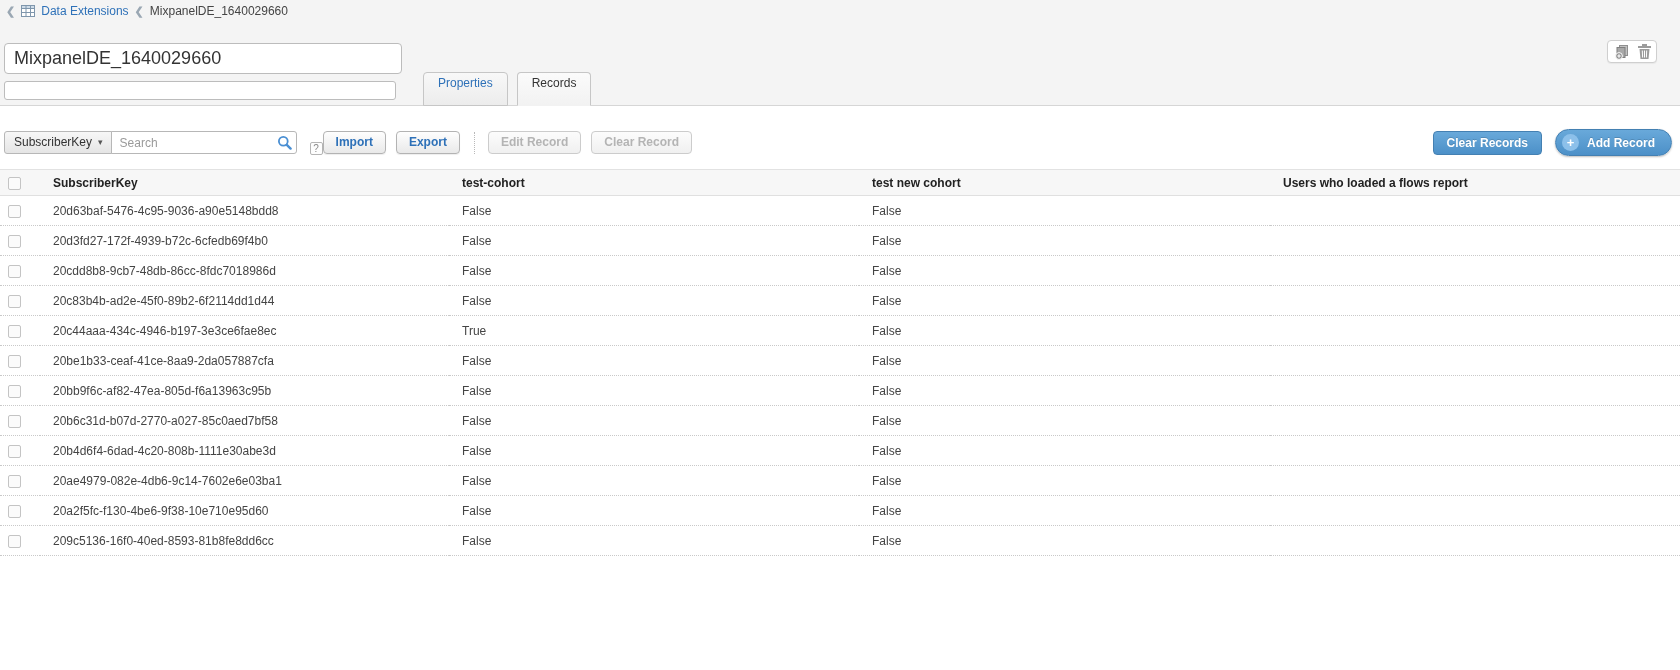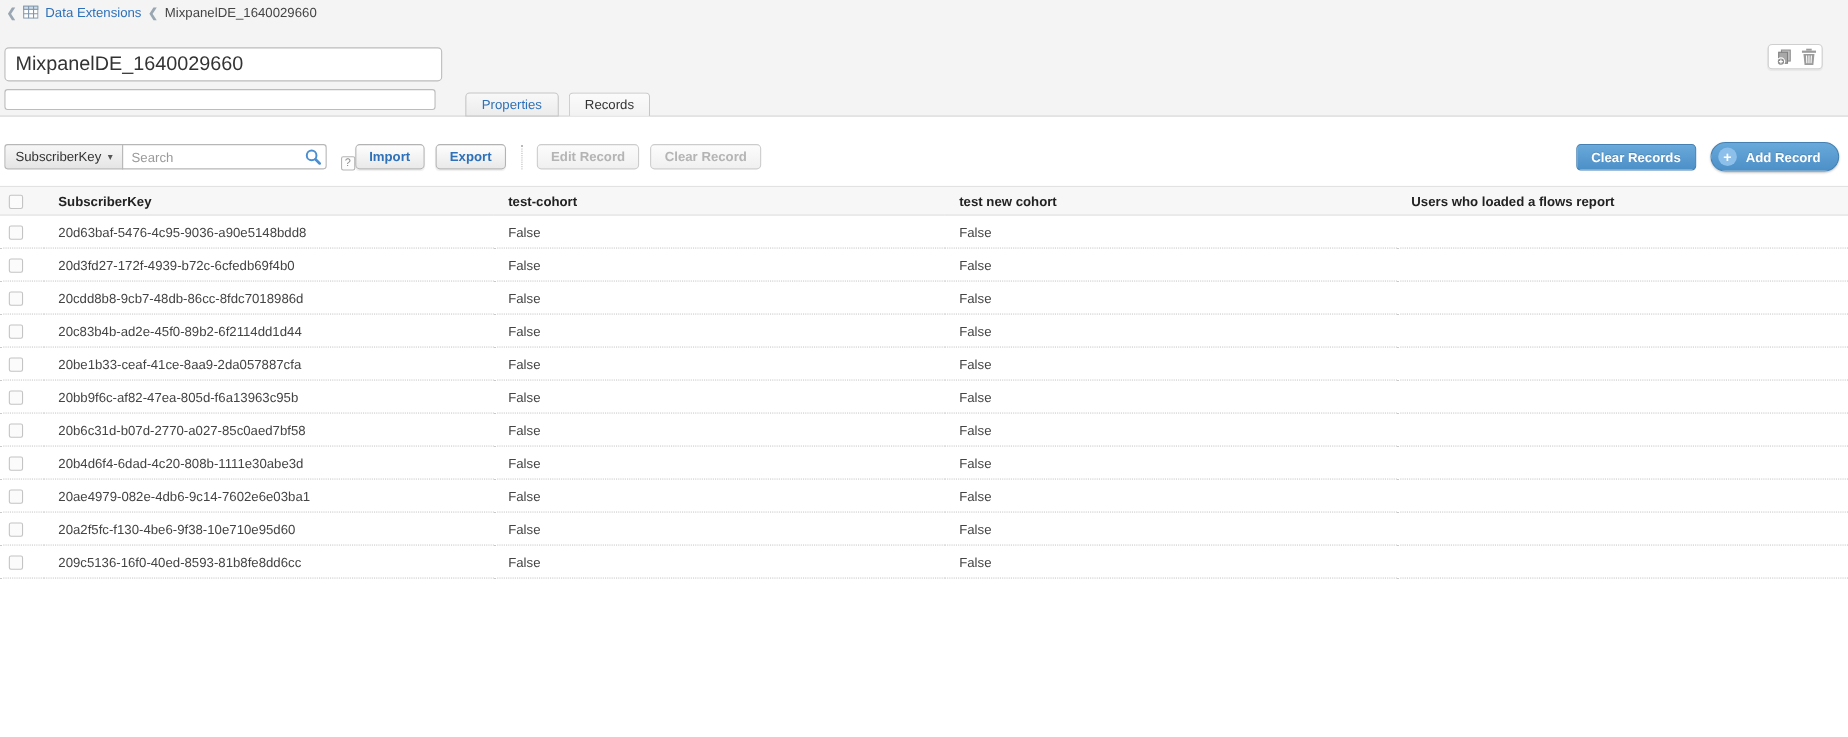--- a/index.html
+++ b/index.html
@@ -55,21 +55,21 @@
     box-shadow: 0 1px 1px rgba(0,0,0,0.05);
   }
   .header-actions .ic { display: inline-block; line-height: 0; cursor: pointer; }
 
   
   .tabbar {
     position: absolute; bottom: -1px; left: 423px;
     display: flex; gap: 9px; align-items: flex-end;
   }
   .tab {
-    height: 22px; line-height: 20px;
+    height: 34px; line-height: 20px;
     padding: 0 14px;
     font-size: 12px;
     border: 1px solid #c6c6c6;
     border-radius: 4px 4px 0 0;
     cursor: pointer;
     background: linear-gradient(#f8f8f8, #ececec);
   }
   .tab-inactive { color: #2e71b8; }
   .tab-active {
     color: #333;
@@ -338,20 +338,27 @@
       </tr>
         <tr style="">
         <td class="cb-cell"><span class="cb"></span></td>
         <td>20c83b4b-ad2e-45f0-89b2-6f2114dd1d44</td>
         <td>False</td>
         <td>False</td>
         <td></td>
       </tr>
         <tr style="">
         <td class="cb-cell"><span class="cb"></span></td>
+        <td>20c44aaa-434c-4946-b197-3e3ce6fae8ec</td>
+        <td>True</td>
+        <td>False</td>
+        <td></td>
+      </tr>
+        <tr style="">
+        <td class="cb-cell"><span class="cb"></span></td>
         <td>20be1b33-ceaf-41ce-8aa9-2da057887cfa</td>
         <td>False</td>
         <td>False</td>
         <td></td>
       </tr>
         <tr style="">
         <td class="cb-cell"><span class="cb"></span></td>
         <td>20bb9f6c-af82-47ea-805d-f6a13963c95b</td>
         <td>False</td>
         <td>False</td>

